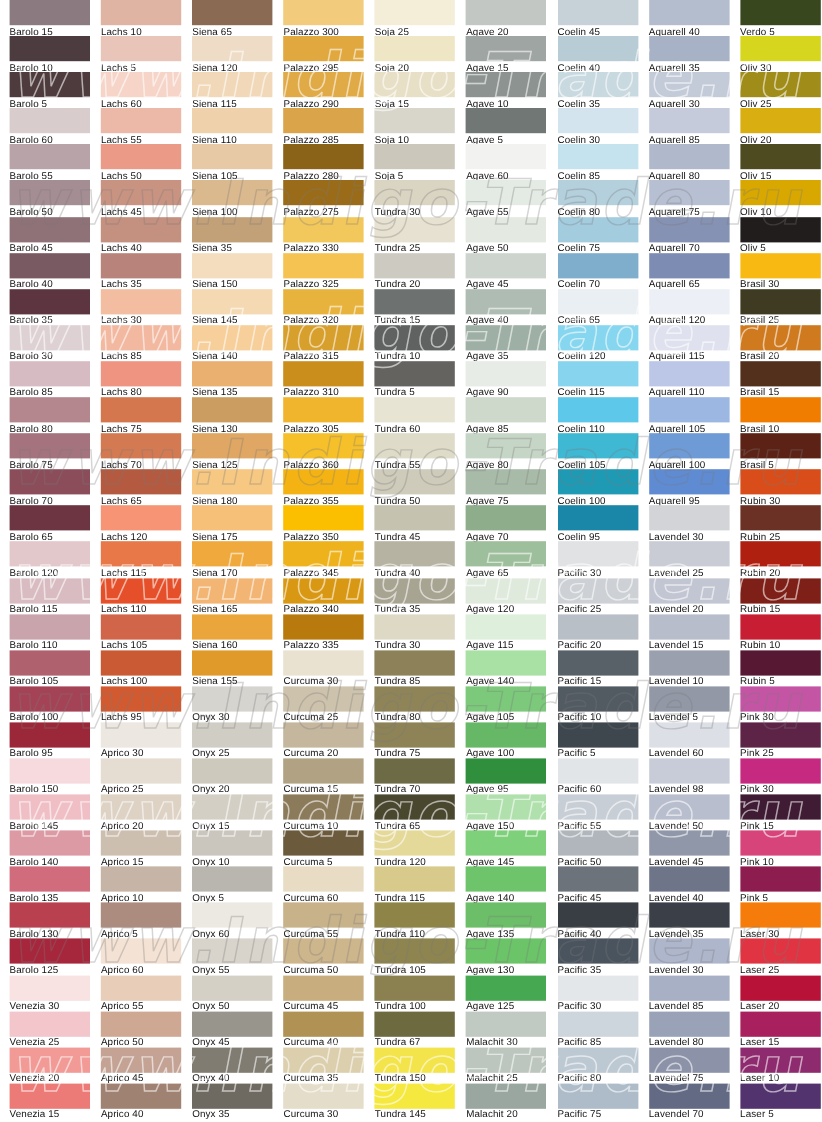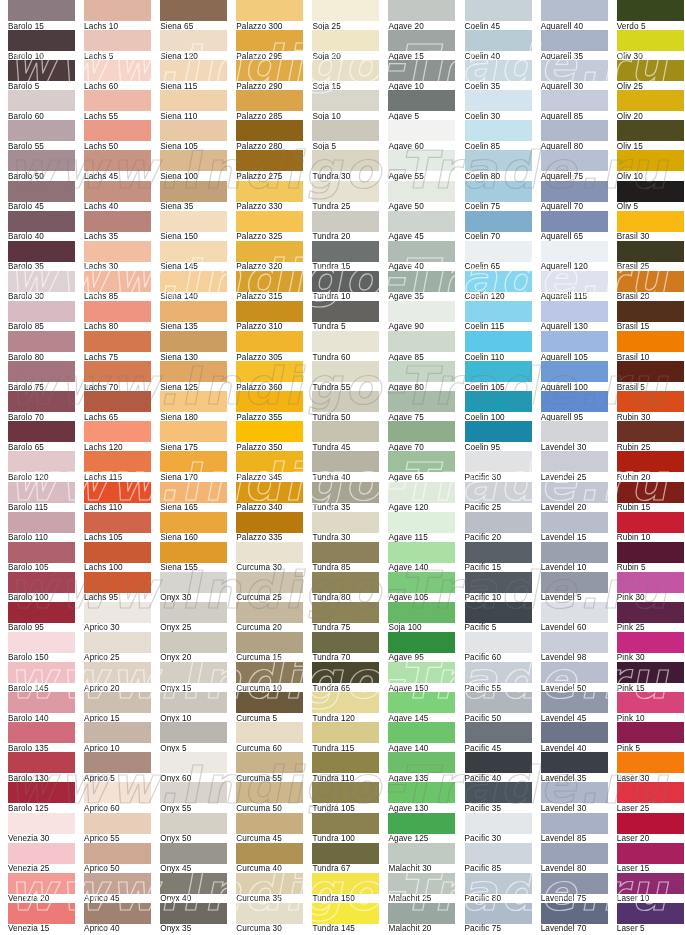--- a/index.html
+++ b/index.html
@@ -445,21 +445,21 @@
     <div class="cell">
       <span class="sw" title="Agave 90" style="background: rgb(231, 236, 230);"></span>
       <span class="lbl">Agave 90</span>
     </div>
     <div class="cell">
       <span class="sw" title="Coelin 115" style="background: rgb(135, 212, 239);"></span>
       <span class="lbl">Coelin 115</span>
     </div>
     <div class="cell">
       <span class="sw" title="Aquarell 110" style="background: rgb(188, 199, 232);"></span>
-      <span class="lbl">Aquarell 130</span>
+      <span class="lbl">Aquarell 110</span>
     </div>
     <div class="cell">
       <span class="sw" title="Brasil 15" style="background: rgb(83, 48, 28);"></span>
       <span class="lbl">Brasil 15</span>
     </div>
     <div class="cell">
       <span class="sw" title="Barolo 80" style="background: rgb(179, 135, 141);"></span>
       <span class="lbl">Barolo 80</span>
     </div>
     <div class="cell">
@@ -797,21 +797,21 @@
     <div class="cell">
       <span class="sw" title="Curcuma 20" style="background: rgb(196, 183, 158);"></span>
       <span class="lbl">Curcuma 20</span>
     </div>
     <div class="cell">
       <span class="sw" title="Tundra 75" style="background: rgb(141, 131, 86);"></span>
       <span class="lbl">Tundra 75</span>
     </div>
     <div class="cell">
       <span class="sw" title="Agave 100" style="background: rgb(102, 184, 102);"></span>
-      <span class="lbl">Soja 100</span>
+      <span class="lbl">Agave 100</span>
     </div>
     <div class="cell">
       <span class="sw" title="Pacific 5" style="background: rgb(62, 70, 78);"></span>
       <span class="lbl">Pacific 5</span>
     </div>
     <div class="cell">
       <span class="sw" title="Lavendel 60" style="background: rgb(220, 223, 230);"></span>
       <span class="lbl">Lavendel 60</span>
     </div>
     <div class="cell">

